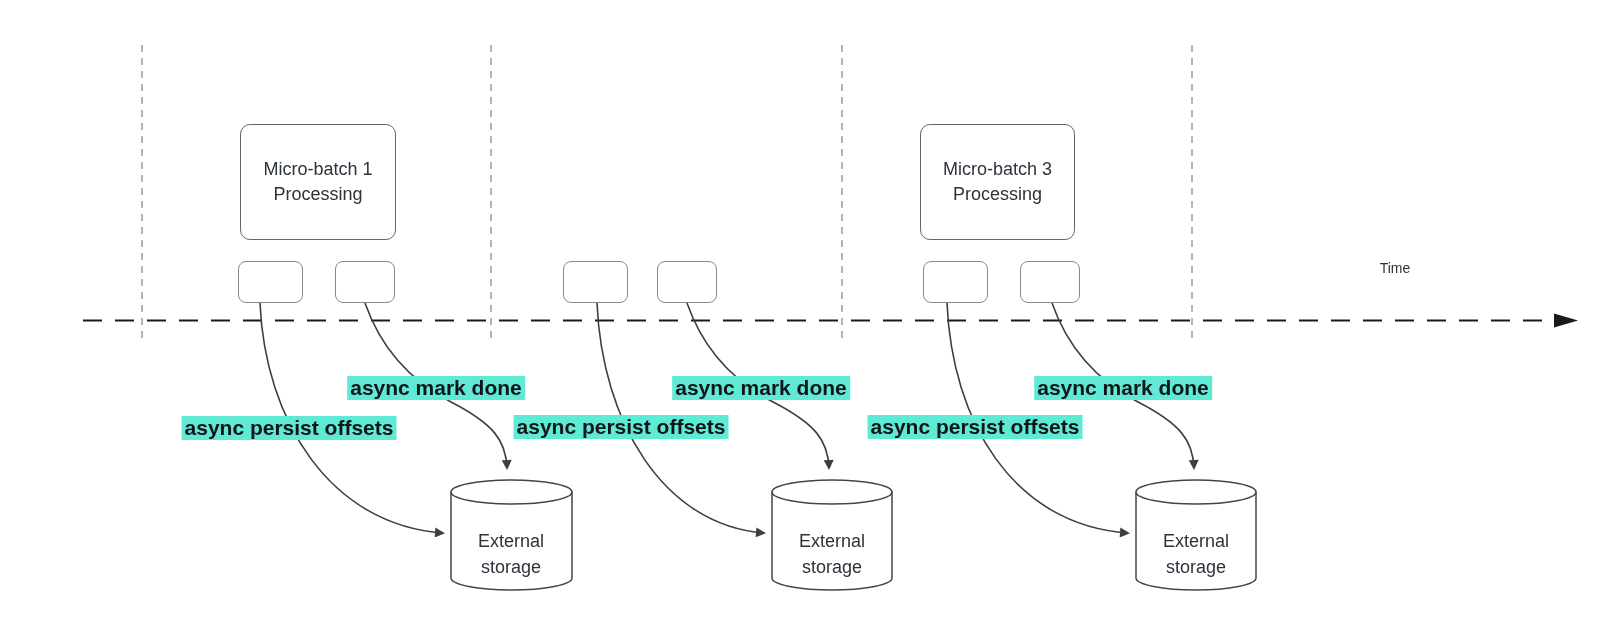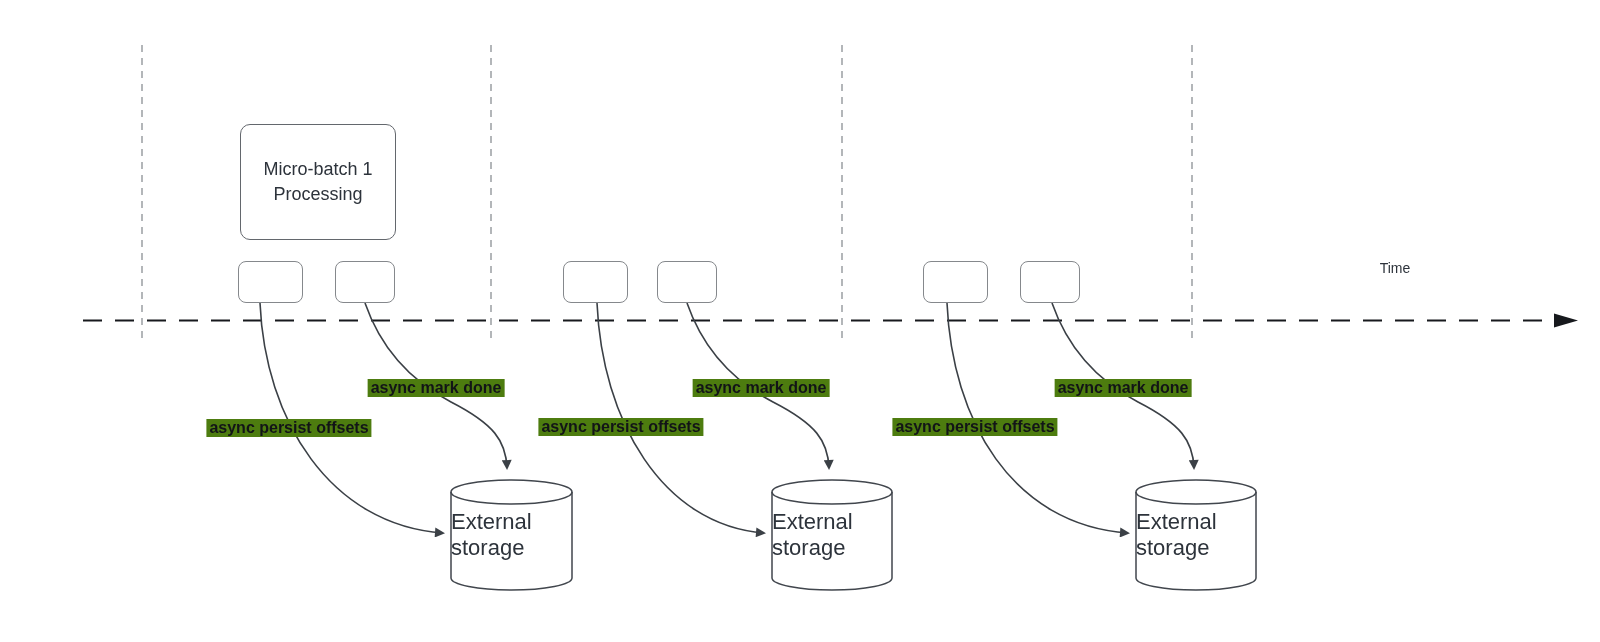--- a/index.html
+++ b/index.html
@@ -13,26 +13,26 @@
     border:1px solid #63676d;border-radius:10px;
     display:flex;align-items:center;justify-content:center;text-align:center;
     font-size:18px;line-height:25px;color:#2d333b;padding:0 16px;box-sizing:border-box;
   }
   .task-box{
     position:absolute;top:261px;height:42px;background:#ffffff;
     border:1px solid #85888c;border-radius:8px;box-sizing:border-box;
   }
   .edge-label{
     position:absolute;transform:translate(-50%,-50%);
-    font-size:16px;font-weight:bold;color:#121417;background:#4d7c0f;
+    font-size:21px;font-weight:bold;color:#121417;background:#5eead4;
     padding:0 3px;white-space:nowrap;
   }
   .storage-label{
-    position:absolute;top:509px;width:120px;
-    font-size:22px;line-height:26px;color:#2d333b;
+    position:absolute;top:528px;width:120px;text-align:center;
+    font-size:18px;line-height:26px;color:#2d333b;
   }
   .time-label{
     position:absolute;left:1395px;top:268px;transform:translate(-50%,-50%);
     font-size:14px;color:#2d333b;white-space:nowrap;
   }
 </style>
 </head>
 <body>
 
 <div id="canvas">
@@ -71,20 +71,23 @@
     <path d="M597,303 C602,420 662,525 764,533" fill="none" stroke="#3b4046" stroke-width="1.6" marker-end="url(#arrow)"></path>
     <path d="M687,303 C704,352 735,382 773,402 C816,424 828,441 829,468" fill="none" stroke="#3b4046" stroke-width="1.6" marker-end="url(#arrow)"></path>
 
     <path d="M947,303 C952,420 1012,525 1128,533" fill="none" stroke="#3b4046" stroke-width="1.6" marker-end="url(#arrow)"></path>
     <path d="M1052,303 C1069,352 1100,382 1138,402 C1181,424 1193,441 1194,468" fill="none" stroke="#3b4046" stroke-width="1.6" marker-end="url(#arrow)"></path>
   </svg>
 
   <div class="proc-box" style="left:240px;width:156px;">
     <span>Micro-batch 1 Processing</span>
   </div>
+  <div class="proc-box" style="left:920px;width:155px;">
+    <span>Micro-batch 3 Processing</span>
+  </div>
 
   <div class="task-box" style="left:238px;width:65px;"></div>
   <div class="task-box" style="left:335px;width:60px;"></div>
   <div class="task-box" style="left:563px;width:65px;"></div>
   <div class="task-box" style="left:657px;width:60px;"></div>
   <div class="task-box" style="left:923px;width:65px;"></div>
   <div class="task-box" style="left:1020px;width:60px;"></div>
 
   <div class="edge-label" style="left:289px;top:428px;">async persist offsets</div>
   <div class="edge-label" style="left:436px;top:388px;">async mark done</div>

